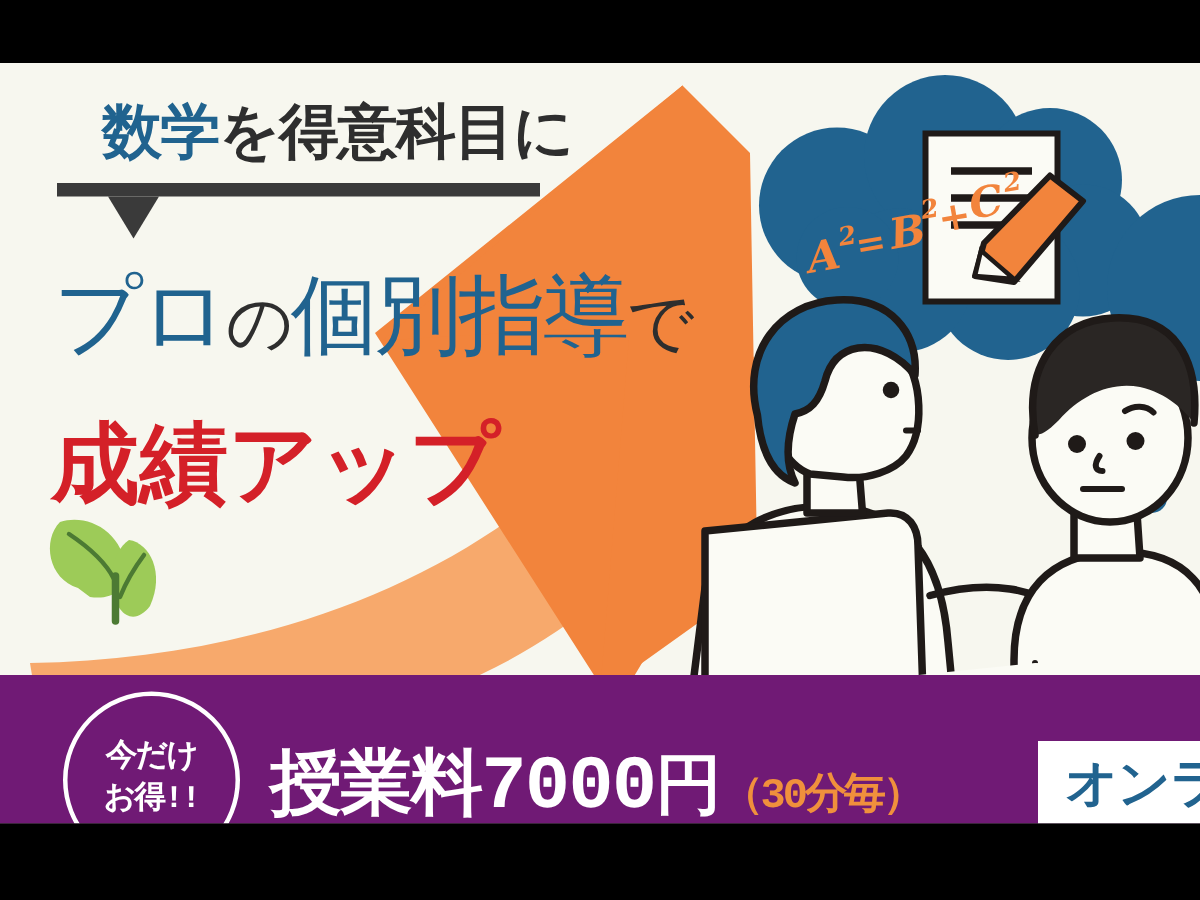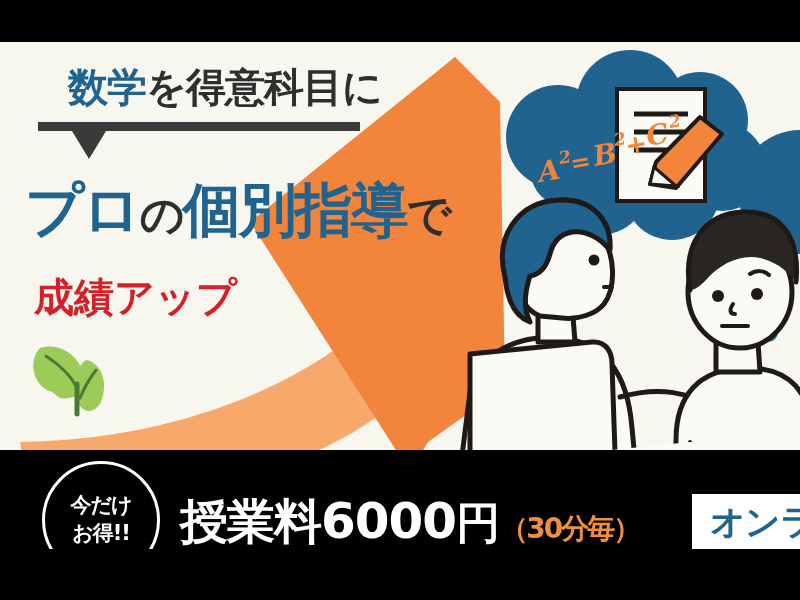--- a/index.html
+++ b/index.html
@@ -21,29 +21,29 @@
   .headline{position:absolute;z-index:20;white-space:nowrap;}
   .hl1{left:40px;top:18px;font-size:40px;font-weight:bold;letter-spacing:-1px;margin-left:28px;}
   .hl1 .blue{color:#20638F;}
   .hl1 .dark{color:#2E2E2E;}
 
   .rule{position:absolute;left:38px;top:80px;width:322px;height:9px;background:#3A3A3A;z-index:20;}
   .rule-tri{position:absolute;left:72px;top:89px;width:0;height:0;
             border-left:17px solid transparent;border-right:17px solid transparent;
             border-top:28px solid #3A3A3A;z-index:20;}
 
-  .hl2{left:25px;top:130px;font-size:58px;font-weight:bold;letter-spacing:-2px;}
+  .hl2{left:36px;top:130px;font-size:58px;font-weight:normal;letter-spacing:-2px;}
   .hl2 .blue{color:#20638F;}
   .hl2 .dark{color:#2E2E2E;}
   .hl2 .small{font-size:44px;}
 
-  .hl3{left:34px;top:228px;font-size:40px;font-weight:bold;letter-spacing:0px;color:#D42028;}
-
-  
-  .banner{position:absolute;left:0;top:408px;width:800px;height:141px;background:#000000;z-index:50;}
+  .hl3{left:34px;top:228px;font-size:59px;font-weight:bold;letter-spacing:0px;color:#D42028;}
+
+  
+  .banner{position:absolute;left:0;top:408px;width:800px;height:141px;background:#701a75;z-index:50;font-family:Liberation Mono, monospace;}
   .badge{position:absolute;left:42px;top:11px;width:112px;height:112px;border:3px solid #fff;border-radius:50%;
          display:flex;flex-direction:column;align-items:center;justify-content:center;}
   .badge span{color:#fff;font-size:21px;font-weight:bold;line-height:1.32;letter-spacing:-1px;}
   .price{position:absolute;left:180px;top:40px;white-space:nowrap;}
   .price .lbl{color:#fff;font-size:48px;font-weight:bold;letter-spacing:-1px;}
   .price .num{color:#fff;font-size:50px;font-weight:bold;letter-spacing:-1px;}
   .price .yen{color:#fff;font-size:44px;font-weight:bold;}
   .price .per{color:#F0903C;font-size:28px;font-weight:bold;letter-spacing:-2px;}
   .cta{position:absolute;left:692px;top:44px;width:160px;height:57px;background:#fff;
        display:flex;align-items:center;}
@@ -177,21 +177,21 @@
     <div class="headline hl3">成績アップ</div>
 
     <div class="banner">
 
       <div class="badge">
         <span>今だけ</span>
         <span>お得!!</span>
       </div>
 
       <div class="price">
-        <span class="lbl">授業料</span><span class="num">6000</span><span class="yen">円</span><span class="per">（30分毎）</span>
+        <span class="lbl">授業料</span><span class="num">7000</span><span class="yen">円</span><span class="per">（30分毎）</span>
       </div>
 
       <div class="cta">
         <span>オンラ</span>
       </div>
     </div>
 
   </div>
 
   <div class="bar-bottom"></div>

